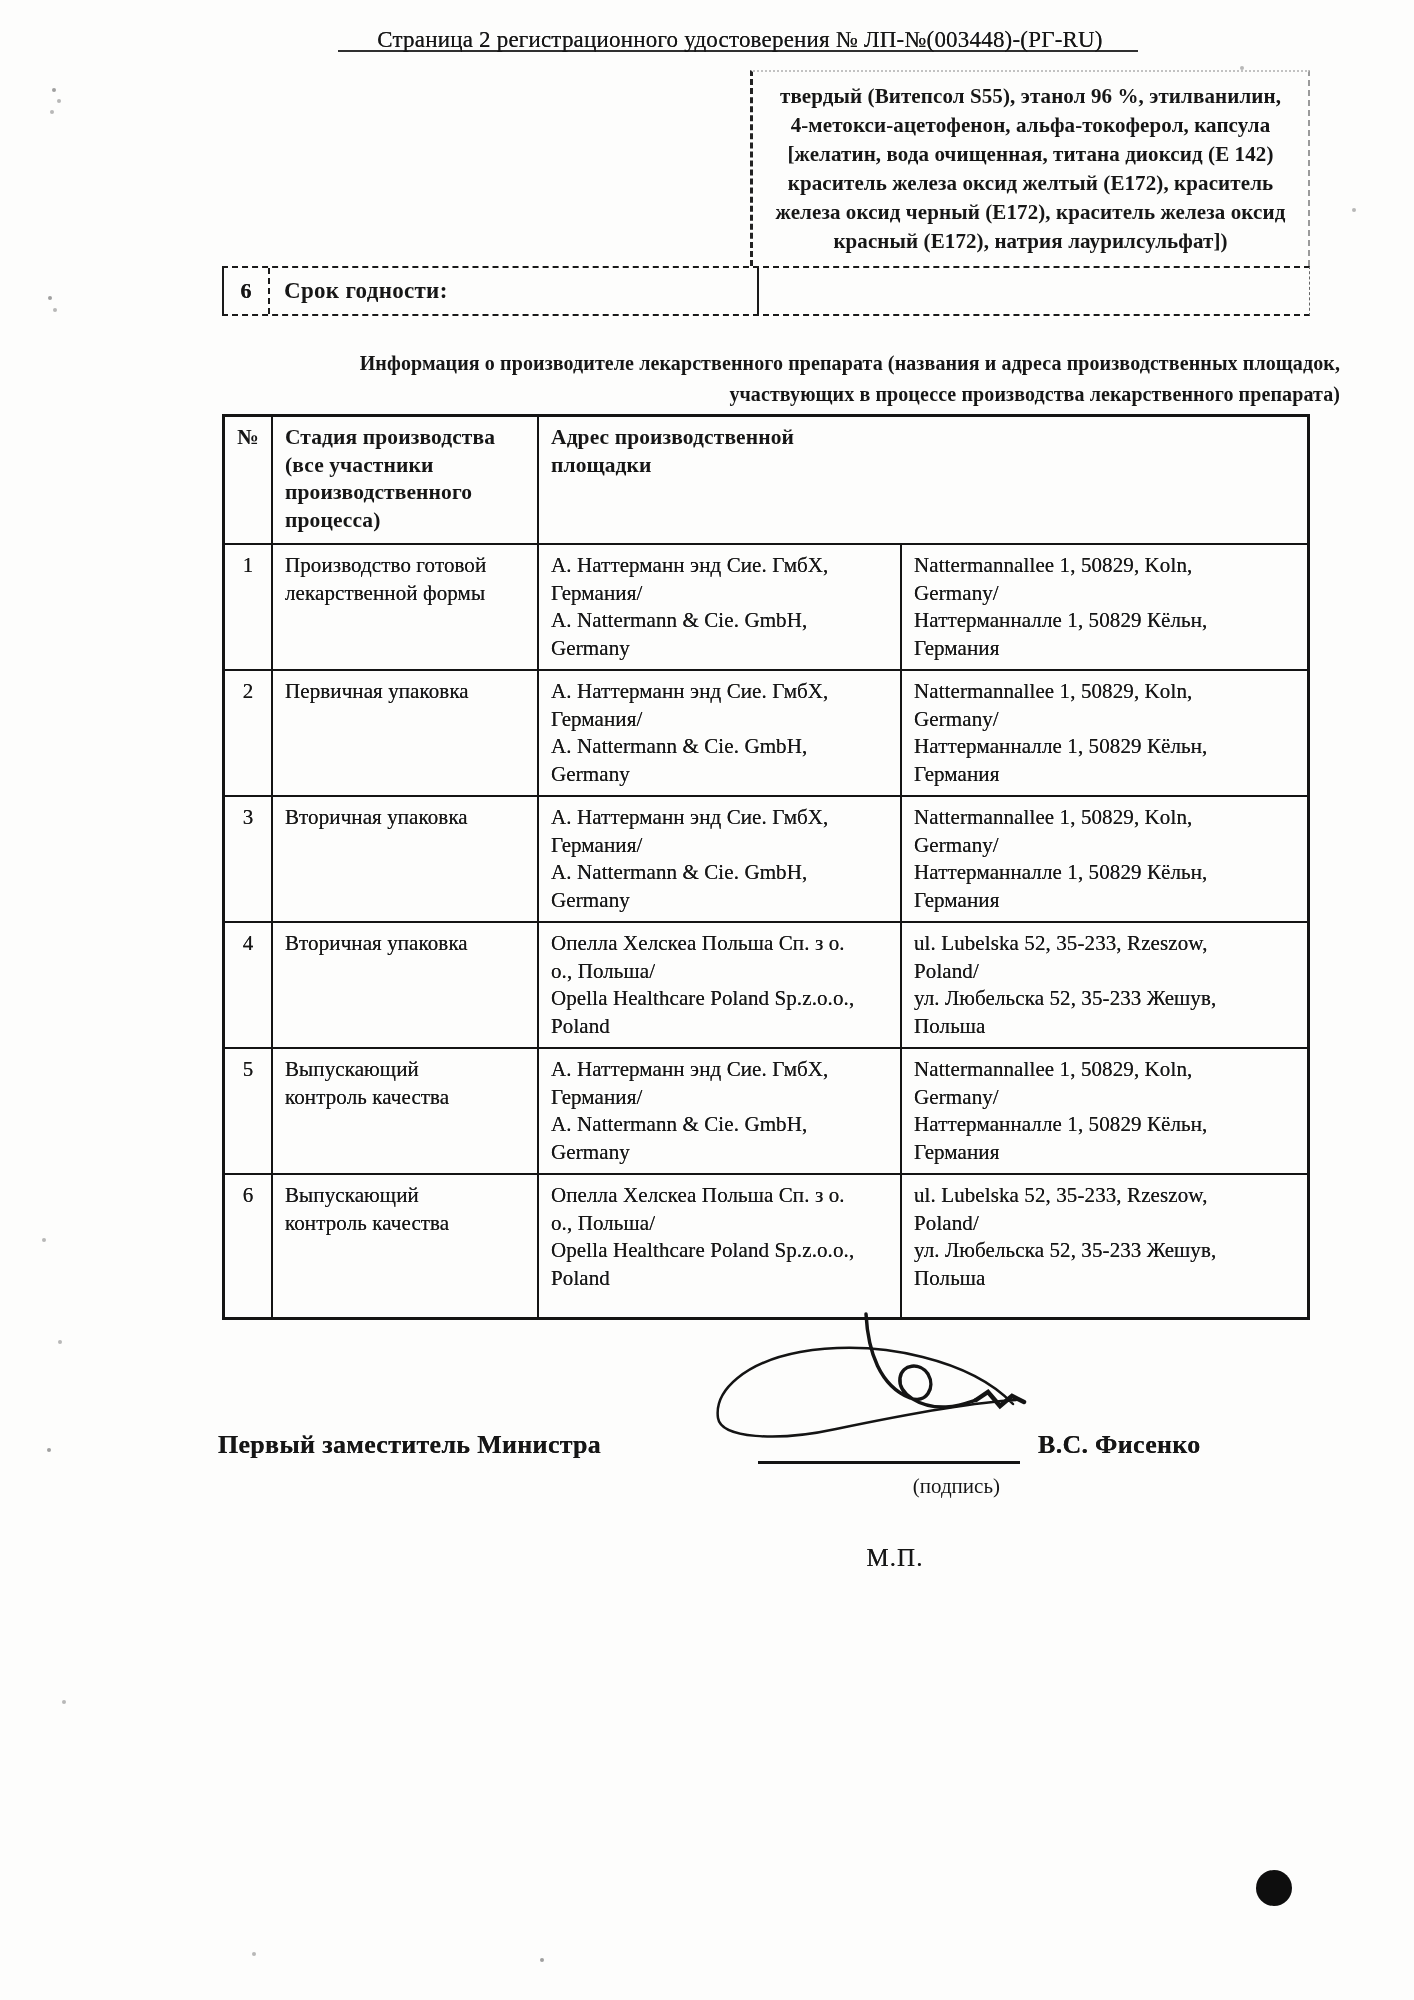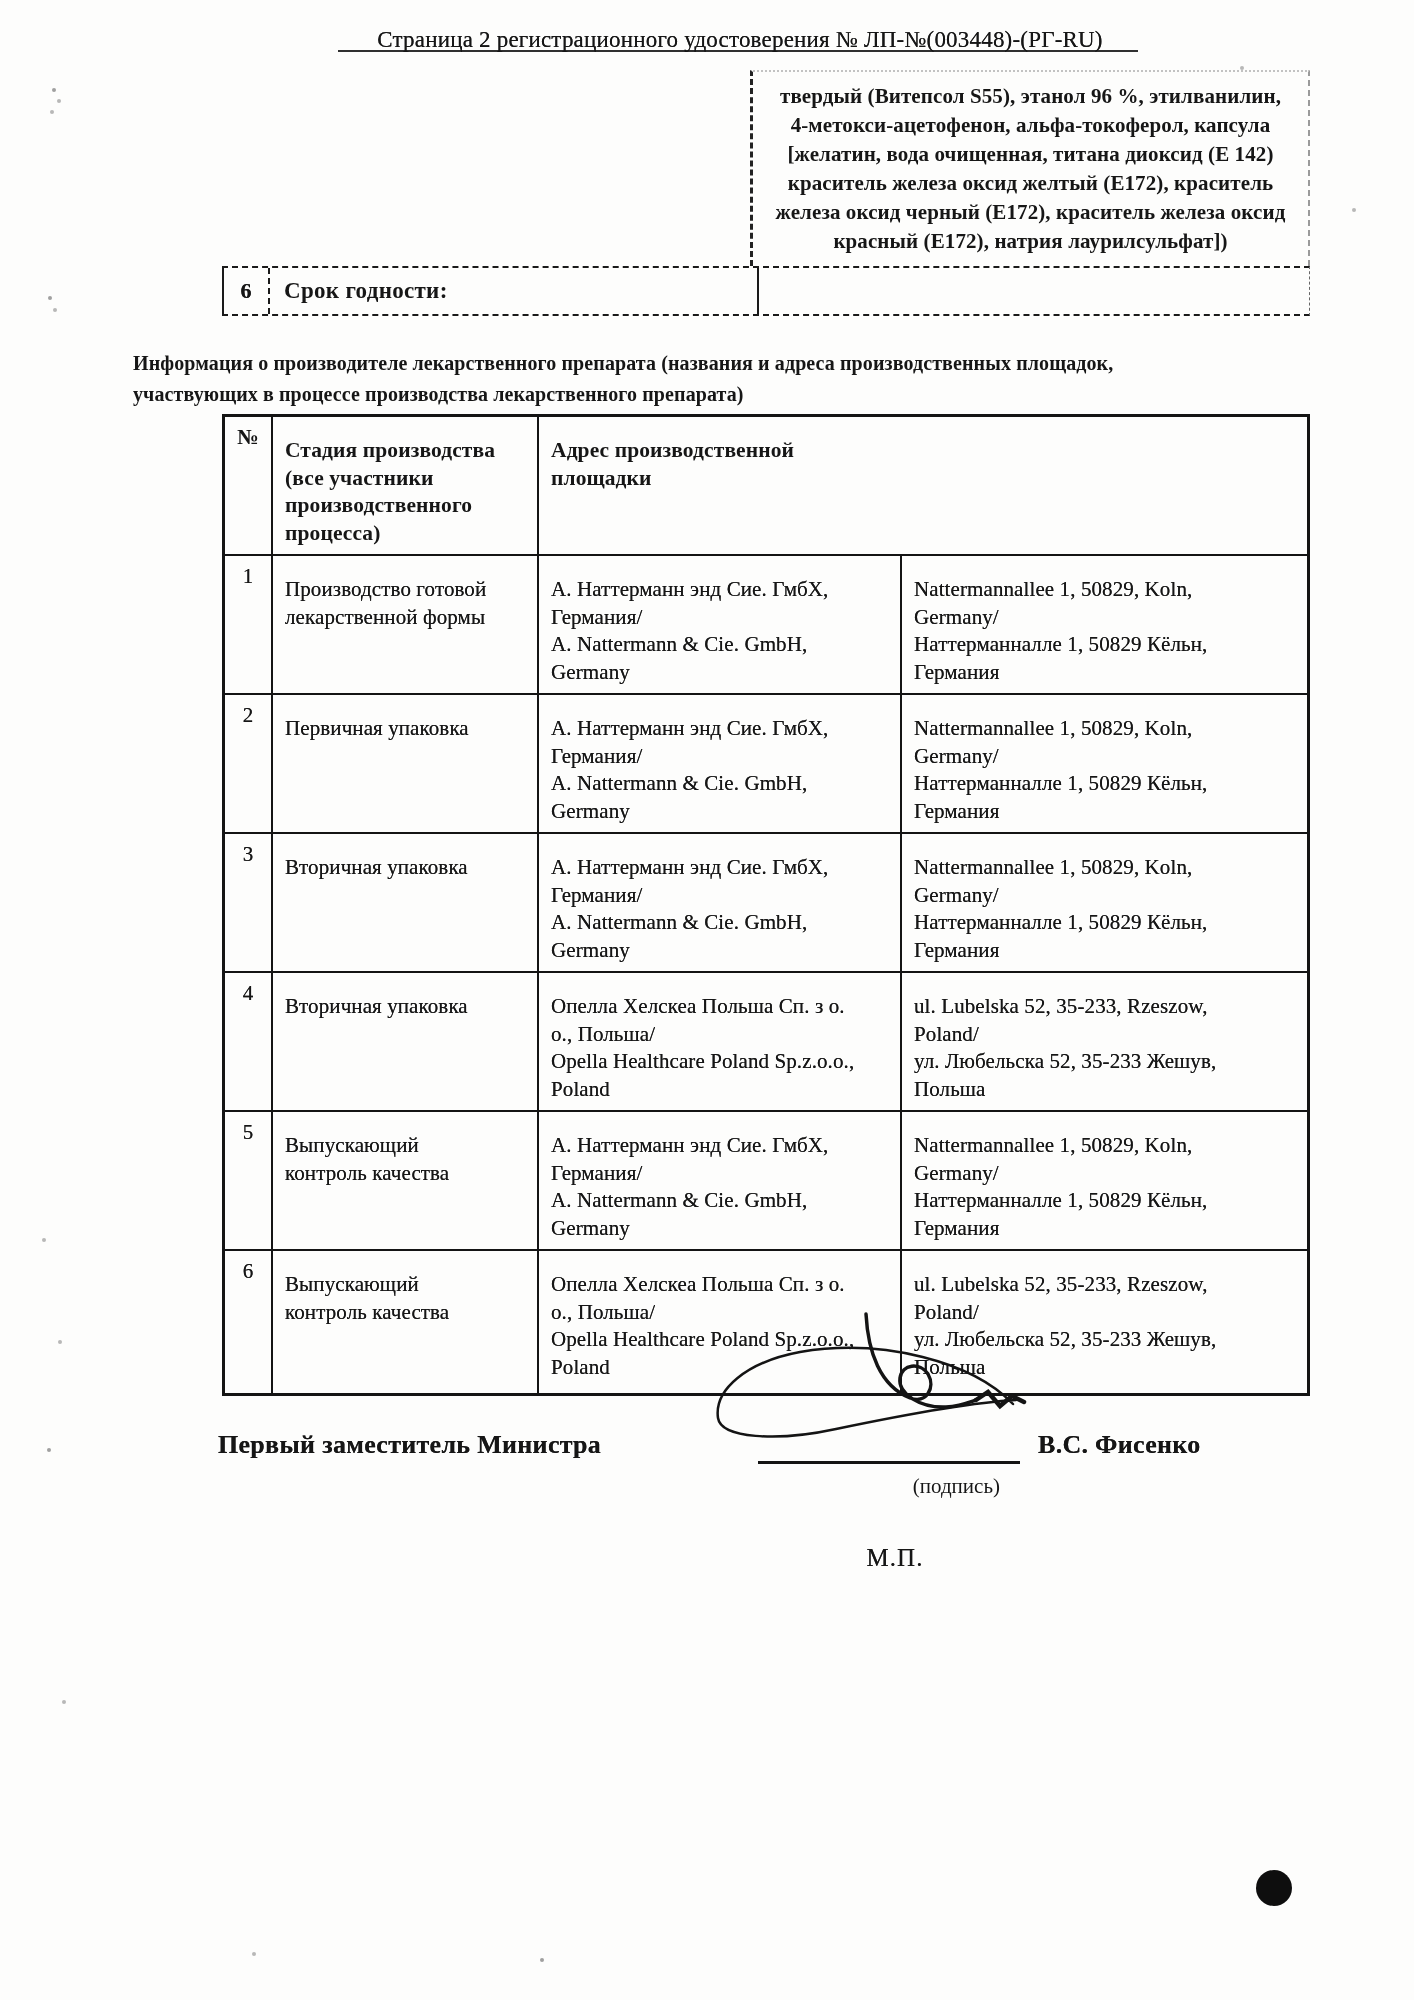--- a/index.html
+++ b/index.html
@@ -35,34 +35,34 @@
     border-left:2px solid #1a1a1a;border-right:1.5px dashed #666;
   }
   .shelf-num{border-right:2px dashed #1a1a1a;display:flex;align-items:center;justify-content:center;
     font-size:22px;font-weight:bold;}
   .shelf-label{border-right:2px solid #1a1a1a;display:flex;align-items:center;padding-left:14px;
     font-size:23px;font-weight:bold;letter-spacing:.3px;}
   .shelf-value{display:flex;align-items:center;justify-content:center;font-size:21px;}
 
   
   .intro{
-    left:133px;top:348px;width:1186px;text-align:left;
+    left:154px;top:348px;width:1186px;text-align:right;
     font-size:20px;font-weight:bold;line-height:31px;letter-spacing:.1px;
   }
 
   
   .prod-table{
     left:222px;top:414px;width:1088px;box-sizing:border-box;
     border:3px solid #141414;
   }
   .pt-row{display:grid;grid-template-columns:46px 266px 363px 1fr;border-top:2.5px solid #141414;min-height:122px;}
   .pt-row:first-child{border-top:none;min-height:126px;}
   .pt-row.tall{min-height:142px;}
   .cell{
-    border-left:2px solid #141414;padding:20px 10px 7px 12px;box-sizing:border-box;
+    border-left:2px solid #141414;padding:7px 10px 7px 12px;box-sizing:border-box;
     font-size:21px;line-height:27.5px;white-space:pre-line;letter-spacing:.1px;
   }
   .cell:first-child{border-left:none;padding:7px 3px;text-align:center;}
   .th{font-weight:bold;font-size:21.5px;}
 
   
   .sig-role{left:218px;top:1430px;font-size:26px;font-weight:bold;letter-spacing:.3px;}
   .sig-name{left:1038px;top:1430px;font-size:26px;font-weight:bold;letter-spacing:.3px;}
   .sig-underline{left:758px;top:1461px;width:262px;height:2.5px;background:#141414;}
   .sig-caption{left:790px;top:1474px;width:210px;text-align:right;font-size:21px;}

